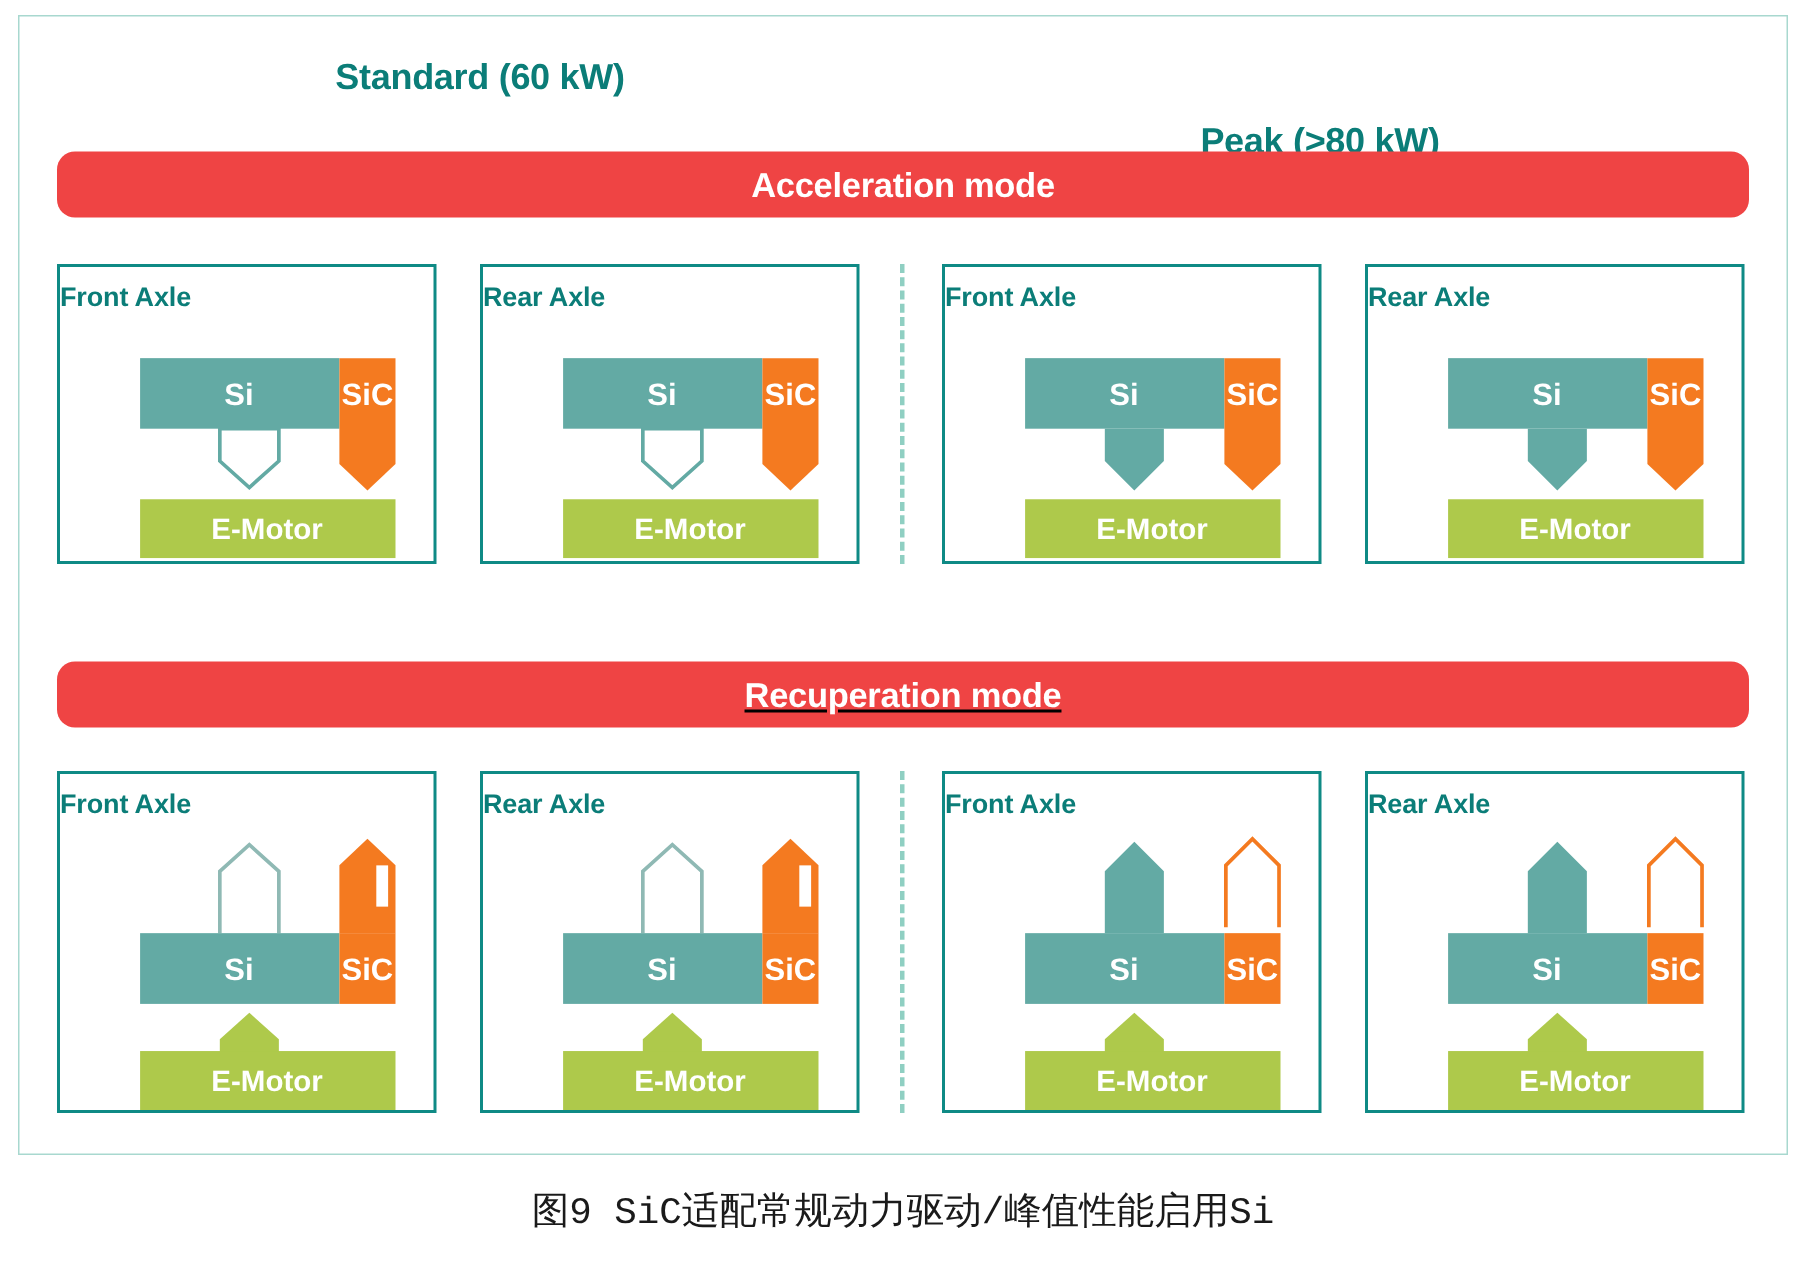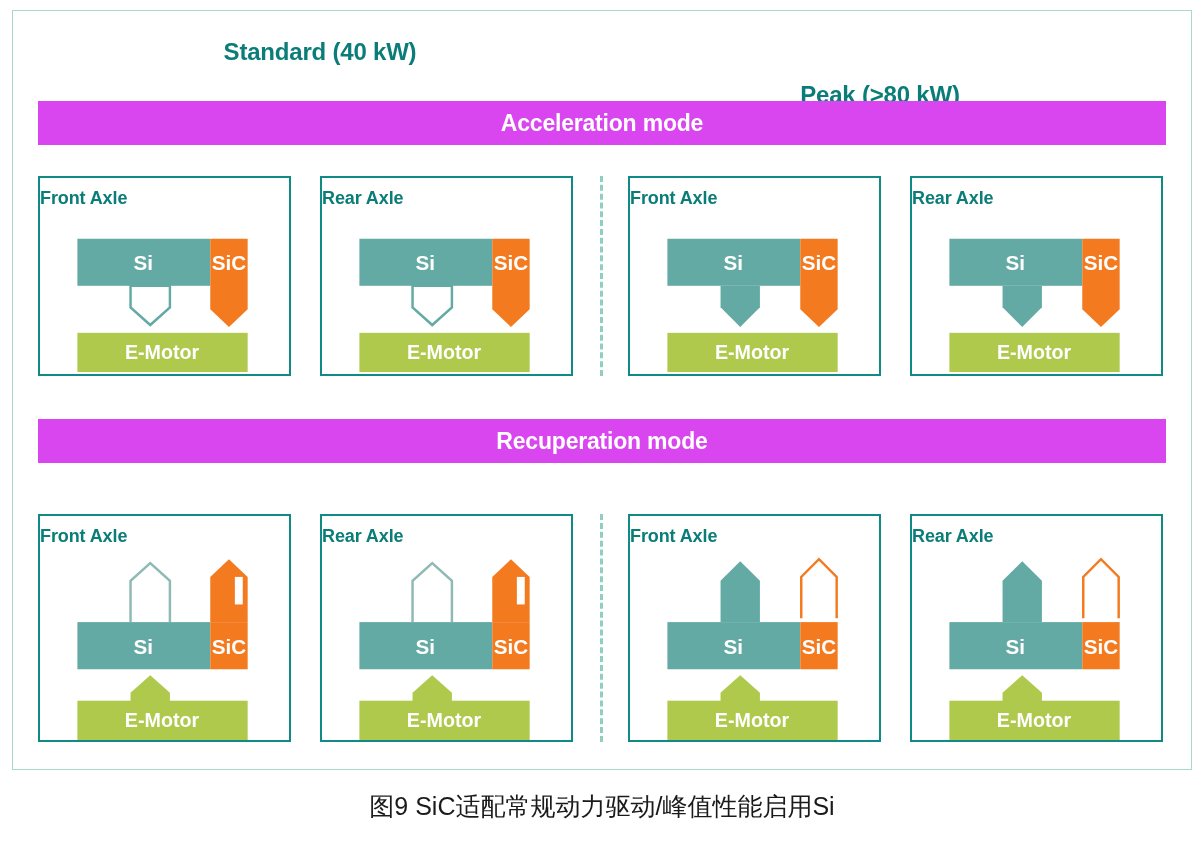--- a/index.html
+++ b/index.html
@@ -34,28 +34,28 @@
     text-align:center;
     white-space:nowrap;
   }
   .col-head.standard{left:160px;top:0;width:320px;}
   .col-head.peak{left:720px;top:0;width:320px;margin-top:43px;}
 
   
   .mode-bar{
     position:absolute;
     left:38px;width:1128px;height:44px;
-    background:#d946ef;
-    display:flex;align-items:center;justify-content:center;
+    background:#ef4444;
+    display:flex;align-items:center;justify-content:center;border-radius:12px;
   }
   .mode-bar-label{
     color:#ffffff;font-size:23px;font-weight:bold;letter-spacing:-0.2px;
   }
   .mode-bar.accel{top:101px;}
-  .mode-bar.recup{top:419px;}
+  .mode-bar.recup{top:441px;text-decoration:underline;}
 
   
   .divider{
     position:absolute;
     width:0;border-left:3px dashed #8fcfc2;
   }
   .divider.accel{left:600px;top:176px;height:200px;}
   .divider.recup{left:600px;top:514px;height:228px;}
 
   
@@ -64,51 +64,51 @@
     border:2.5px solid #0f8a85;
     background:#ffffff;
     box-sizing:border-box;
   }
   .panel-title{
     position:absolute;left:0;top:10px;width:100%;
     font-size:18px;font-weight:bold;color:#0b7d78;
     letter-spacing:-0.1px;
   }
   .stage{
-    position:absolute;left:0;top:0;width:100%;height:100%;text-align:center;
+    position:absolute;left:16px;top:0;width:100%;height:100%;text-align:center;
   }
   .stage svg{display:block;width:100%;height:100%;}
 
   .svg-label{
     font-family:"Liberation Sans","DejaVu Sans",sans-serif;
     font-weight:bold;
     fill:#ffffff;
   }
   .lbl-si{font-size:21px;}
   .lbl-sic{font-size:21px;}
   .lbl-motor{font-size:20px;}
 
   
   .caption{
     position:absolute;left:0;top:790px;width:1204px;
     text-align:center;
     font-size:25px;color:#1a1a1a;
-    font-family:Liberation Sans, sans-serif;
+    font-family:Liberation Mono, monospace;
     white-space:nowrap;
   }
 </style>
 </head>
 <body>
 
 <div id="figure-root">
 
   <div class="outer-frame"></div>
 
   <div class="col-heads">
-    <div class="col-head standard">Standard (40 kW)</div>
+    <div class="col-head standard">Standard (60 kW)</div>
     <div class="col-head peak">Peak (&gt;80 kW)</div>
   </div>
 
   <div class="mode-bar accel">
     <span class="mode-bar-label">Acceleration mode</span>
   </div>
 
   <div class="mode-bar recup">
     <span class="mode-bar-label">Recuperation mode</span>
   </div>

